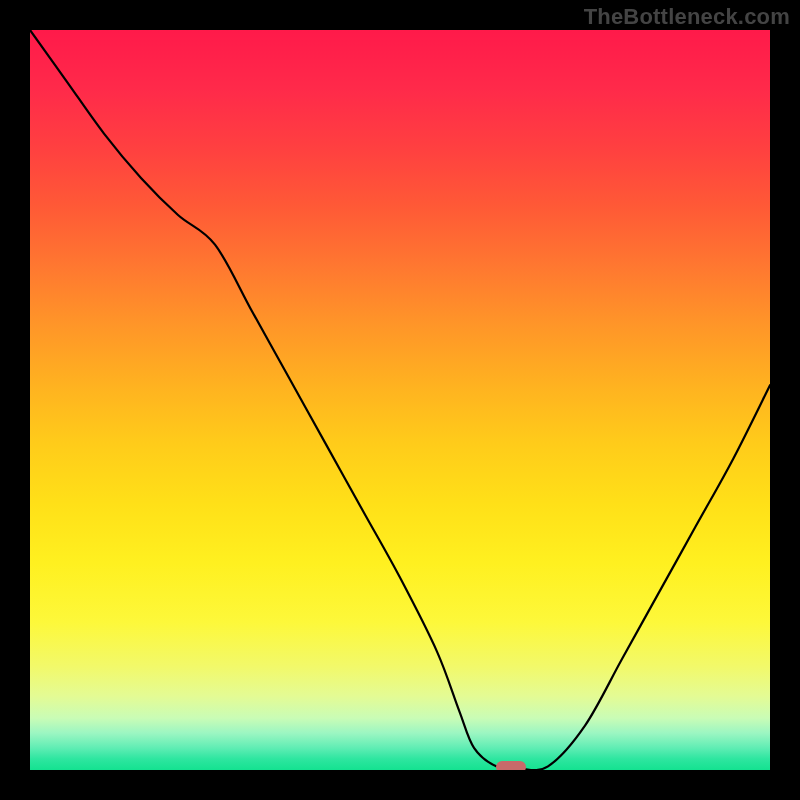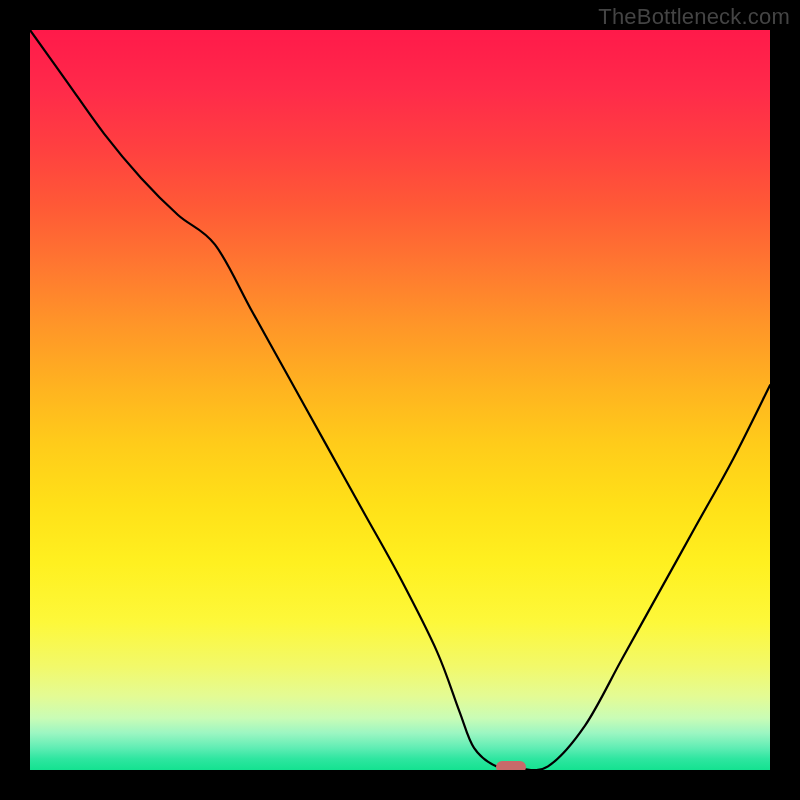--- a/index.html
+++ b/index.html
@@ -16,21 +16,21 @@
     width: 800px;
     height: 800px;
     background: #000;
   }
   .watermark {
     position: absolute;
     top: 4px;
     right: 10px;
     color: #444;
     font-size: 22px;
-    font-weight: 400;
+    font-weight: 700;
     letter-spacing: 0.2px;
     z-index: 10;
   }
   .plot-area {
     position: absolute;
     left: 30px;
     top: 30px;
     width: 740px;
     height: 740px;
     overflow: hidden;

